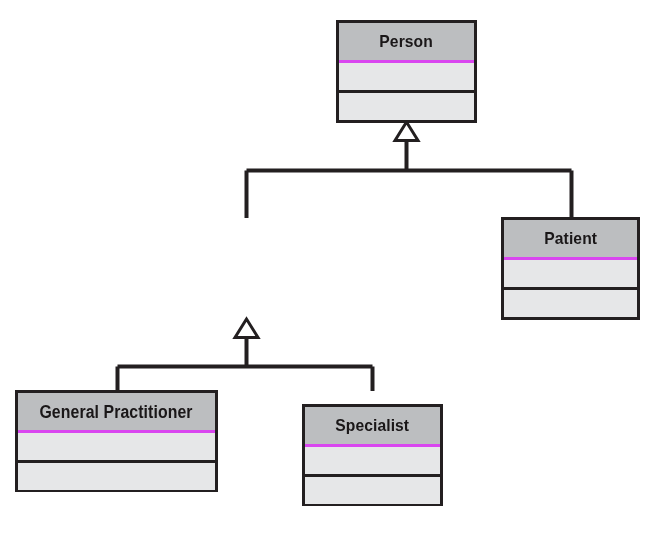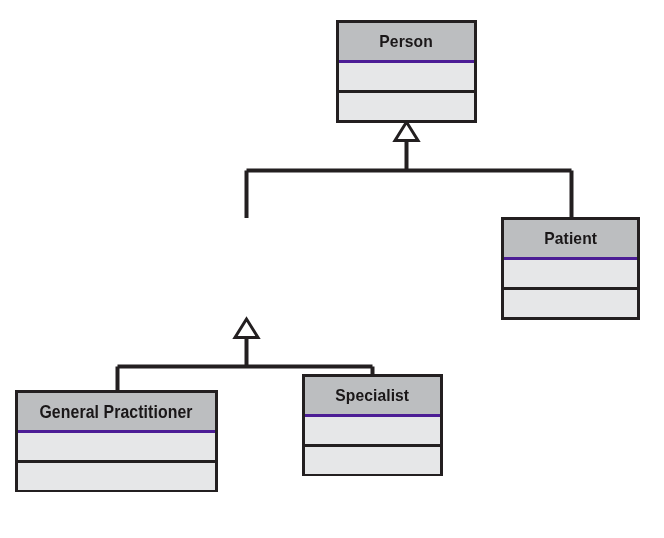--- a/index.html
+++ b/index.html
@@ -29,21 +29,21 @@
   .uml-class {
     position: absolute;
     box-sizing: border-box;
     border: 3px solid #231f20;
     background: #e6e7e8;
     z-index: 2;
   }
   .uml-header {
     box-sizing: border-box;
     background: #bcbec0;
-    border-bottom: 3px solid #4c1d95;
+    border-bottom: 3px solid #d946ef;
     height: 40px;
     display: flex;
     align-items: center;
     justify-content: center;
     overflow: hidden;
   }
   .uml-header-name {
     font-weight: bold;
     font-size: 17px;
     line-height: 1;
@@ -61,21 +61,21 @@
   .uml-ops {
     box-sizing: border-box;
     height: 27px;
     background: #e6e7e8;
   }
   
   #class-person      { left: 336px; top: 20px;  width: 141px; height: 103px; }
   #class-physician   { left: 177px; top: 217px; width: 138px; height: 103px; }
   #class-patient     { left: 501px; top: 217px; width: 139px; height: 103px; }
   #class-general-practitioner { left: 15px;  top: 390px; width: 203px; height: 102px; }
-  #class-specialist  { left: 302px; top: 374px; width: 141px; height: 102px; }
+  #class-specialist  { left: 302px; top: 404px; width: 141px; height: 102px; }
   #class-general-practitioner .uml-header-name { font-size: 18px; transform: scaleX(0.88); }
 </style>
 </head>
 <body>
 
 <div id="diagram-canvas">
 
   <svg id="connector-layer" viewBox="0 0 664 538" width="664" height="538" xmlns="http://www.w3.org/2000/svg">
 
      Person --&gt;

